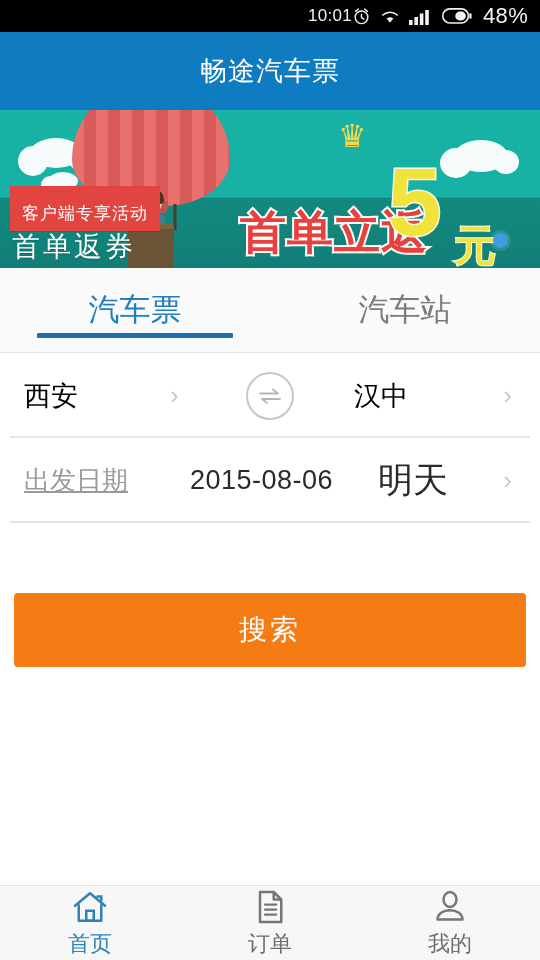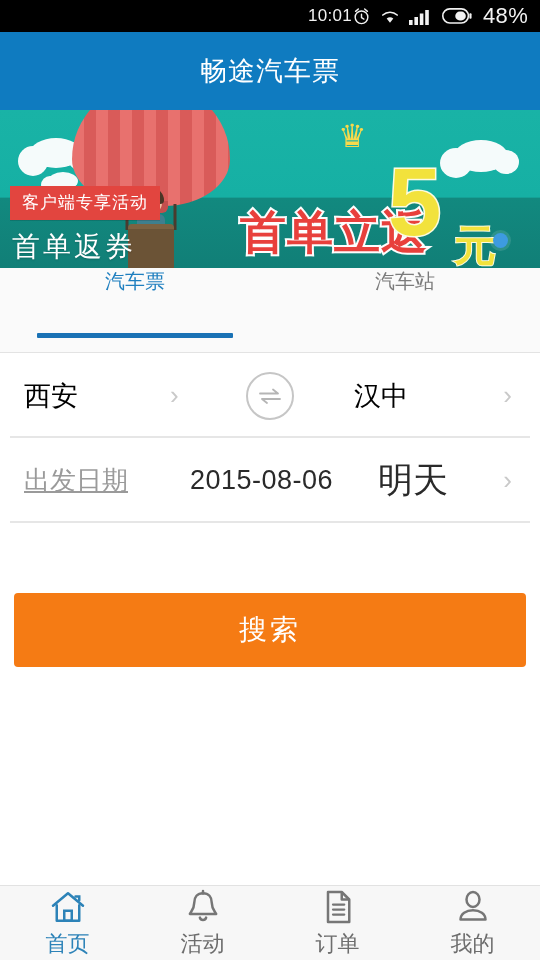--- a/index.html
+++ b/index.html
@@ -63,21 +63,21 @@
     background:#6b5336; border-radius:4px 4px 6px 6px;
     border-top:5px solid #7d6241;
   }
   .person { position:absolute; left:64px; top:110px; width:30px; height:38px; }
   .person .head { width:22px; height:22px; border-radius:50%; background:#f0bfa0; margin:0 auto; position:relative; }
   .person .hair { position:absolute; left:-2px; top:-4px; width:26px; height:16px; background:#4a3526; border-radius:13px 13px 4px 4px; }
   .person .body { width:28px; height:18px; background:#3f7f8e; border-radius:6px 6px 0 0; margin:0 auto; }
 
   .badge-tag {
     position:absolute; left:10px; top:76px; background:#e2453f;
-    color:#ffffff; font-size:17px; padding:5px 12px 6px; letter-spacing:1px;
+    color:#ffffff; font-size:17px; padding:16px 12px 6px; letter-spacing:1px;
     box-shadow:0 1px 0 rgba(0,0,0,.12);
     text-align:center;
   }
   .banner-caption {
     position:absolute; left:12px; top:118px; color:#ffffff;
     font-size:28px; letter-spacing:3px; text-shadow:0 1px 2px rgba(0,0,0,.18);
   }
   .promo { position:absolute; left:240px; top:16px; width:230px; height:130px; }
   .crown { position:absolute; left:98px; top:-6px; color:#f7d94c; font-size:32px; line-height:1; }
   .promo-l1, .promo-l2 {
@@ -95,21 +95,21 @@
     position:absolute; left:214px; top:92px; color:#f2e23c; font-size:42px;
     font-weight:bold; -webkit-text-stroke:2px #fbfbe0; paint-order:stroke fill;
   }
   .banner-dot {
     position:absolute; right:32px; bottom:20px; width:15px; height:15px;
     border-radius:50%; background:#3d9be0; box-shadow:0 0 0 3px rgba(255,255,255,.12);
   }
 
   
   .tabs { height:85px; background:#fafafa; display:flex; position:relative; border-bottom:1px solid #e3e3e3; }
-  .tab { flex:1; display:flex; justify-content:center; font-size:20px; color:#7b7b7b; position:relative; }
+  .tab { flex:1; display:flex; align-items:center; justify-content:center; font-size:31px; color:#7b7b7b; position:relative; }
   .tab.active { color:#1f7fbf; }
   .tab.active::after {
     content:""; position:absolute; left:50%; transform:translateX(-50%);
     bottom:14px; width:196px; height:5px; background:#1a72b5; border-radius:1px;
   }
 
   
   .form { background:#ffffff; }
   .row { height:85px; display:flex; align-items:center; position:relative; }
   .row .sep { position:absolute; left:10px; right:10px; bottom:0; height:2px; background:#e6e6e6; }
@@ -259,28 +259,20 @@
   <div class="nav-item active">
     <svg class="nav-icon" viewBox="0 0 32 32">
       <path d="M4 15L16 5l12 10" fill="none" stroke="#2d83b8" stroke-width="2" stroke-linecap="round" stroke-linejoin="round"></path>
       <path d="M7 14.5V27h18V14.5" fill="none" stroke="#2d83b8" stroke-width="2" stroke-linecap="round" stroke-linejoin="round"></path>
       <rect x="13" y="19" width="6" height="8" fill="none" stroke="#2d83b8" stroke-width="2"></rect>
       <path d="M22 7.5h3v3" fill="none" stroke="#2d83b8" stroke-width="2" stroke-linecap="round"></path>
     </svg>
     <span class="nav-label">首页</span>
   </div>
 
-  <div class="nav-item">
-    <svg class="nav-icon" viewBox="0 0 32 32">
-      <path d="M16 5c-4.5 0-7 3.2-7 7.5 0 5-2.5 7-3.5 9h21c-1-2-3.5-4-3.5-9C23 8.2 20.5 5 16 5z" fill="none" stroke="#767676" stroke-width="2" stroke-linejoin="round"></path>
-      <path d="M16 3.2v2" fill="none" stroke="#767676" stroke-width="2" stroke-linecap="round"></path>
-      <path d="M13.5 24.5a2.6 2.6 0 0 0 5 0" fill="none" stroke="#767676" stroke-width="2" stroke-linecap="round"></path>
-    </svg>
-    <span class="nav-label">活动</span>
-  </div>
 
   <div class="nav-item">
     <svg class="nav-icon" viewBox="0 0 32 32">
       <path d="M8 4h11l6 6v18H8z" fill="none" stroke="#767676" stroke-width="2" stroke-linejoin="round"></path>
       <path d="M19 4v6h6" fill="none" stroke="#767676" stroke-width="2" stroke-linejoin="round"></path>
       <path d="M12 14h9M12 18h9M12 22h9" fill="none" stroke="#767676" stroke-width="1.8" stroke-linecap="round"></path>
     </svg>
     <span class="nav-label">订单</span>
   </div>
 

